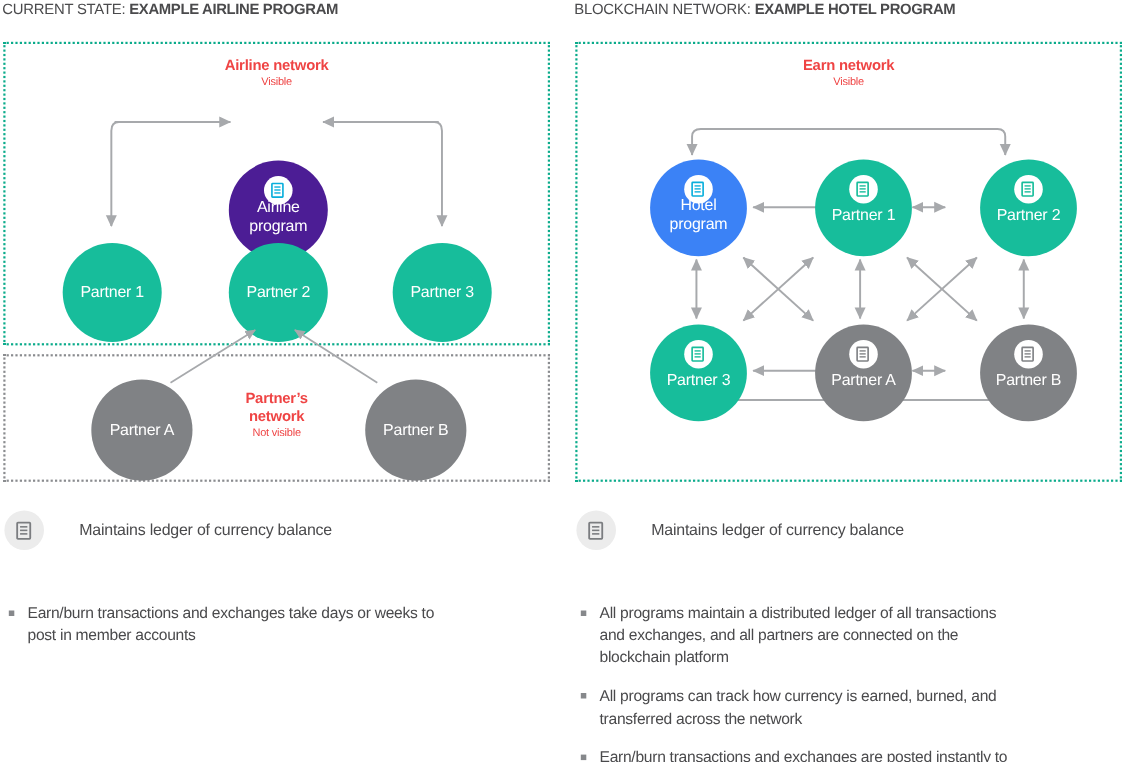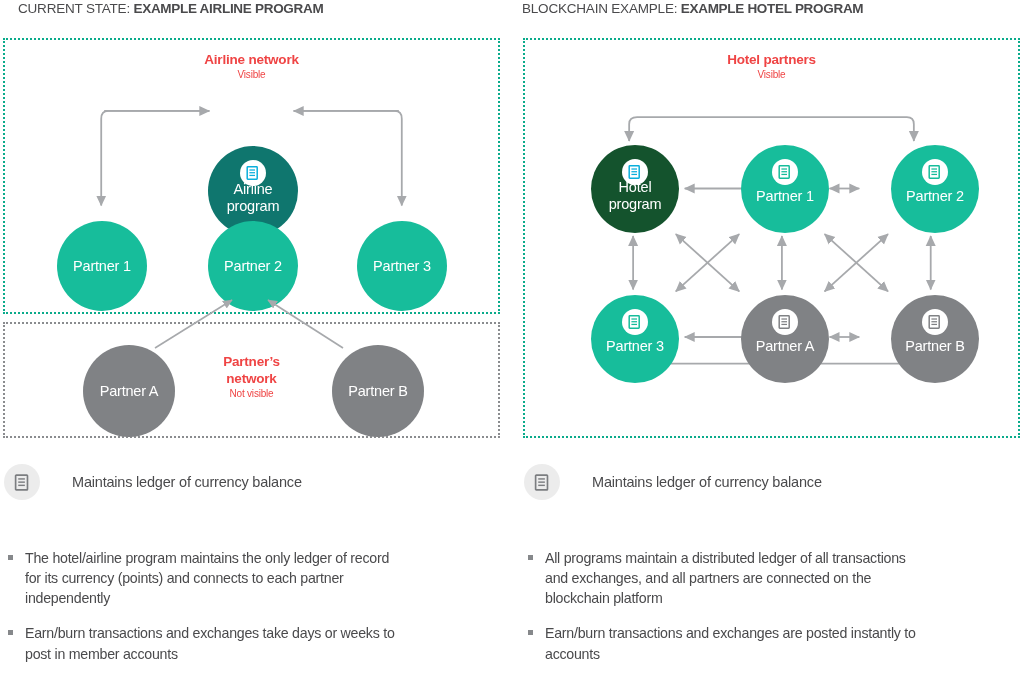--- a/index.html
+++ b/index.html
@@ -168,21 +168,21 @@
     background: #86888b;
   }
 </style>
 </head>
 <body>
 
 <div class="page">
 
   <div class="column left">
 
-    <div class="col-title" style="top:1px;left:18px;">
+    <div class="col-title" style="top:1px;left:2px;">
       <span>CURRENT STATE: </span><span class="strong">EXAMPLE AIRLINE PROGRAM</span>
     </div>
 
     <div class="net-box teal" style="left:3px;top:38px;width:497px;height:276px;">
       <div class="box-title" style="top:12px;">
         <span class="t1">Airline network</span>
         <span class="t2">Visible</span>
       </div>
 
       <svg class="arrows" viewBox="0 0 497 276" preserveAspectRatio="none">
@@ -195,21 +195,21 @@
         <path d="M206,72 L104,72 Q97,72 97,80 L97,168" stroke="#a7a9ac" stroke-width="1.8" fill="none" marker-end="url(#ah-l)"></path>
 
         <path d="M100,72 L206,72" stroke="#a7a9ac" stroke-width="1.8" fill="none" marker-end="url(#ah-l)"></path>
 
         <path d="M291,72 L393,72 Q400,72 400,80 L400,168" stroke="#a7a9ac" stroke-width="1.8" fill="none" marker-end="url(#ah-l)"></path>
         <path d="M397,72 L291,72" stroke="#a7a9ac" stroke-width="1.8" fill="none" marker-end="url(#ah-l)"></path>
 
         <path d="M247.5,156 L247.5,172" stroke="#a7a9ac" stroke-width="1.8" fill="none" marker-end="url(#ah-l)" marker-start="url(#ah-l)"></path>
       </svg>
 
-      <div class="node has-icon" style="left:203px;top:106px;width:90px;height:90px;background:#0f766e;">
+      <div class="node has-icon" style="left:203px;top:106px;width:90px;height:90px;background:#4c1d95;">
         <span class="node-icon">
           <svg width="16" height="16" viewBox="0 0 16 16" aria-hidden="true">
             <rect x="2.2" y="1.8" width="10" height="12.4" rx="0.6" fill="none" stroke="#0aafdc" stroke-width="1.5"></rect>
             <rect x="4.4" y="4.4" width="5.6" height="1.25" fill="#0aafdc"></rect>
             <rect x="4.4" y="7.1" width="5.6" height="1.25" fill="#0aafdc"></rect>
             <rect x="4.4" y="9.8" width="5.6" height="1.25" fill="#0aafdc"></rect>
           </svg>
         </span>
         <span class="label">Airline
 program</span>
@@ -264,38 +264,34 @@
           <rect x="4.4" y="7.1" width="5.6" height="1.2" fill="#7b7d80"></rect>
           <rect x="4.4" y="9.8" width="5.6" height="1.2" fill="#7b7d80"></rect>
         </svg>
       </span>
       <span class="legend-text">Maintains ledger of currency balance</span>
     </div>
 
     <div class="bullets" style="left:6px;top:548px;">
       <div class="bullet">
         <span class="mark"></span>
-        <span>The hotel/airline program maintains the only ledger of record for its currency (points) and connects to each partner independently</span>
-      </div>
-      <div class="bullet">
-        <span class="mark"></span>
         <span>Earn/burn transactions and exchanges take days or weeks to post in member accounts</span>
       </div>
     </div>
   </div>
 
   <div class="column right">
 
     <div class="col-title" style="top:1px;left:2px;">
-      <span>BLOCKCHAIN EXAMPLE: </span><span class="strong">EXAMPLE HOTEL PROGRAM</span>
+      <span>BLOCKCHAIN NETWORK: </span><span class="strong">EXAMPLE HOTEL PROGRAM</span>
     </div>
 
     <div class="net-box teal" style="left:3px;top:38px;width:497px;height:400px;">
       <div class="box-title" style="top:12px;">
-        <span class="t1">Hotel partners</span>
+        <span class="t1">Earn network</span>
         <span class="t2">Visible</span>
       </div>
 
       <svg class="arrows" viewBox="0 0 497 400" preserveAspectRatio="none">
         <defs>
           <marker id="ah-r" markerWidth="7" markerHeight="7" refX="5.6" refY="3" orient="auto">
             <path d="M0,0.2 L6,3 L0,5.8 z" fill="#a7a9ac"></path>
           </marker>
           <marker id="ah-r-s" markerWidth="7" markerHeight="7" refX="5.6" refY="3" orient="auto-start-reverse">
             <path d="M0,0.2 L6,3 L0,5.8 z" fill="#a7a9ac"></path>
@@ -318,21 +314,21 @@
 
         <path d="M409,198 L409,252" stroke="#a7a9ac" stroke-width="1.8" fill="none" marker-end="url(#ah-r)" marker-start="url(#ah-r-s)"></path>
 
         <path d="M152,196 L216,254" stroke="#a7a9ac" stroke-width="1.8" fill="none" marker-end="url(#ah-r)" marker-start="url(#ah-r-s)"></path>
         <path d="M216,196 L152,254" stroke="#a7a9ac" stroke-width="1.8" fill="none" marker-end="url(#ah-r)" marker-start="url(#ah-r-s)"></path>
 
         <path d="M302,196 L366,254" stroke="#a7a9ac" stroke-width="1.8" fill="none" marker-end="url(#ah-r)" marker-start="url(#ah-r-s)"></path>
         <path d="M366,196 L302,254" stroke="#a7a9ac" stroke-width="1.8" fill="none" marker-end="url(#ah-r)" marker-start="url(#ah-r-s)"></path>
       </svg>
 
-      <div class="node has-icon" style="left:66px;top:105px;width:88px;height:88px;background:#14532d;">
+      <div class="node has-icon" style="left:66px;top:105px;width:88px;height:88px;background:#3b82f6;">
         <span class="node-icon">
           <svg width="16" height="16" viewBox="0 0 16 16" aria-hidden="true">
             <rect x="2.2" y="1.8" width="10" height="12.4" rx="0.6" fill="none" stroke="#0aafdc" stroke-width="1.5"></rect>
             <rect x="4.4" y="4.4" width="5.6" height="1.25" fill="#0aafdc"></rect>
             <rect x="4.4" y="7.1" width="5.6" height="1.25" fill="#0aafdc"></rect>
             <rect x="4.4" y="9.8" width="5.6" height="1.25" fill="#0aafdc"></rect>
           </svg>
         </span>
         <span class="label">Hotel
 program</span>
@@ -411,18 +407,22 @@
       <span class="legend-text">Maintains ledger of currency balance</span>
     </div>
 
     <div class="bullets" style="left:6px;top:548px;">
       <div class="bullet">
         <span class="mark"></span>
         <span>All programs maintain a distributed ledger of all transactions and exchanges, and all partners are connected on the blockchain platform</span>
       </div>
       <div class="bullet">
         <span class="mark"></span>
+        <span>All programs can track how currency is earned, burned, and transferred across the network</span>
+      </div>
+      <div class="bullet">
+        <span class="mark"></span>
         <span>Earn/burn transactions and exchanges are posted instantly to accounts</span>
       </div>
     </div>
   </div>
 
 </div>
 
 </body></html>

